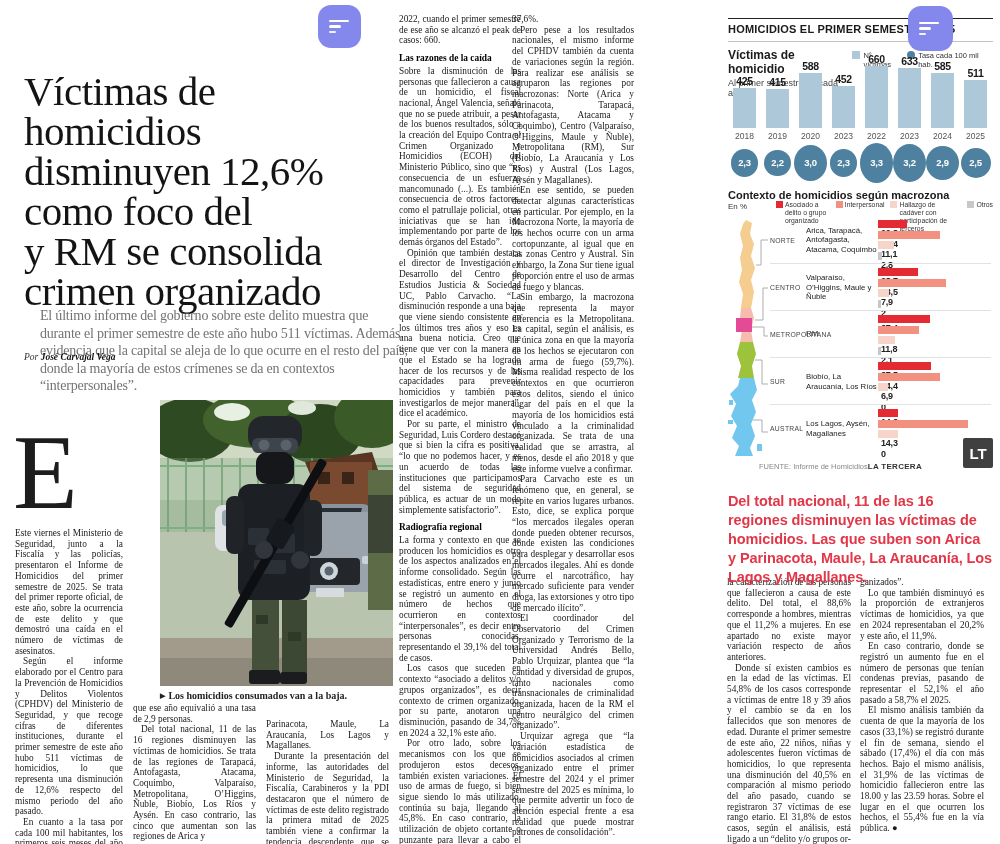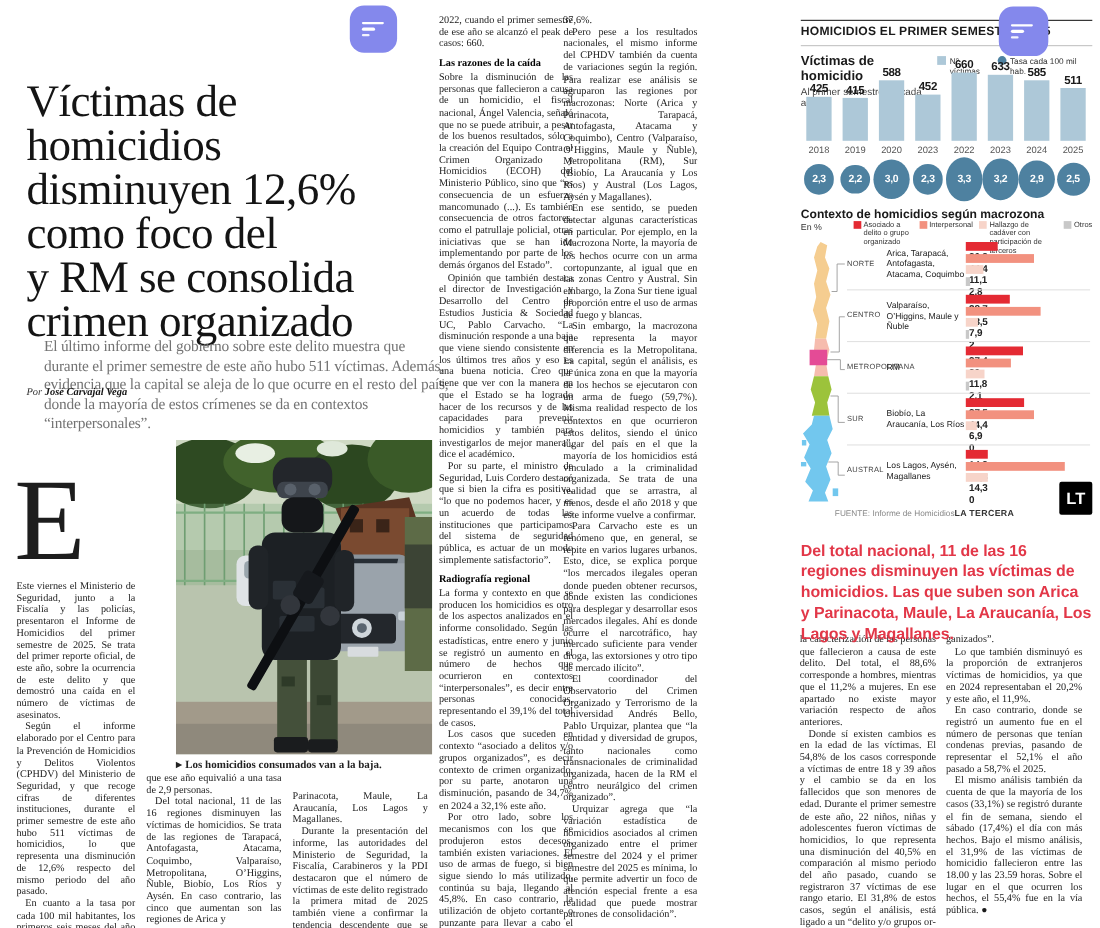--- a/index.html
+++ b/index.html
@@ -69,21 +69,21 @@
   .zname{position:absolute;left:0;top:50%;transform:translateY(-50%);font-size:6.8px;color:#444;letter-spacing:.3px;}
   .zreg{position:absolute;left:36px;top:50%;transform:translateY(-50%);width:72px;font-size:7.8px;line-height:9.5px;color:#222;}
   .zbars{margin-left:108px;}
   .zrow{display:flex;align-items:flex-start;height:8px;margin-bottom:2.5px;flex-direction:column;}
   .zbar{height:8px;flex:none;}
   .zval{font-size:9px;font-weight:700;margin-left:3px;color:#222;letter-spacing:-.2px;}
   .ig-map{position:absolute;left:0;top:212px;}
   .ig-source{position:absolute;left:0;top:454px;width:100%;display:flex;justify-content:center;align-items:flex-end;}
   .src-label{font-size:7.5px;color:#888;}
   .src-brand{font-size:8px;font-weight:700;color:#333;margin-right:40px;letter-spacing:.3px;}
-  .lt-logo{position:absolute;right:0;top:430px;width:30px;height:30px;background:#000000;color:#fff;
+  .lt-logo{position:absolute;right:0;top:430px;width:30px;height:30px;background:#404040;color:#fff;
            font-weight:700;font-size:15px;display:flex;align-items:center;justify-content:center;border-radius:2px;}
   
   .highlight{position:absolute;left:728px;top:492px;width:264px;margin:0;
              font-family:"Liberation Sans",sans-serif;font-weight:700;
              font-size:14.5px;line-height:19px;color:#e23748;letter-spacing:-.1px;}
 </style>
 </head>
 <body>
 
 <div class="page">

